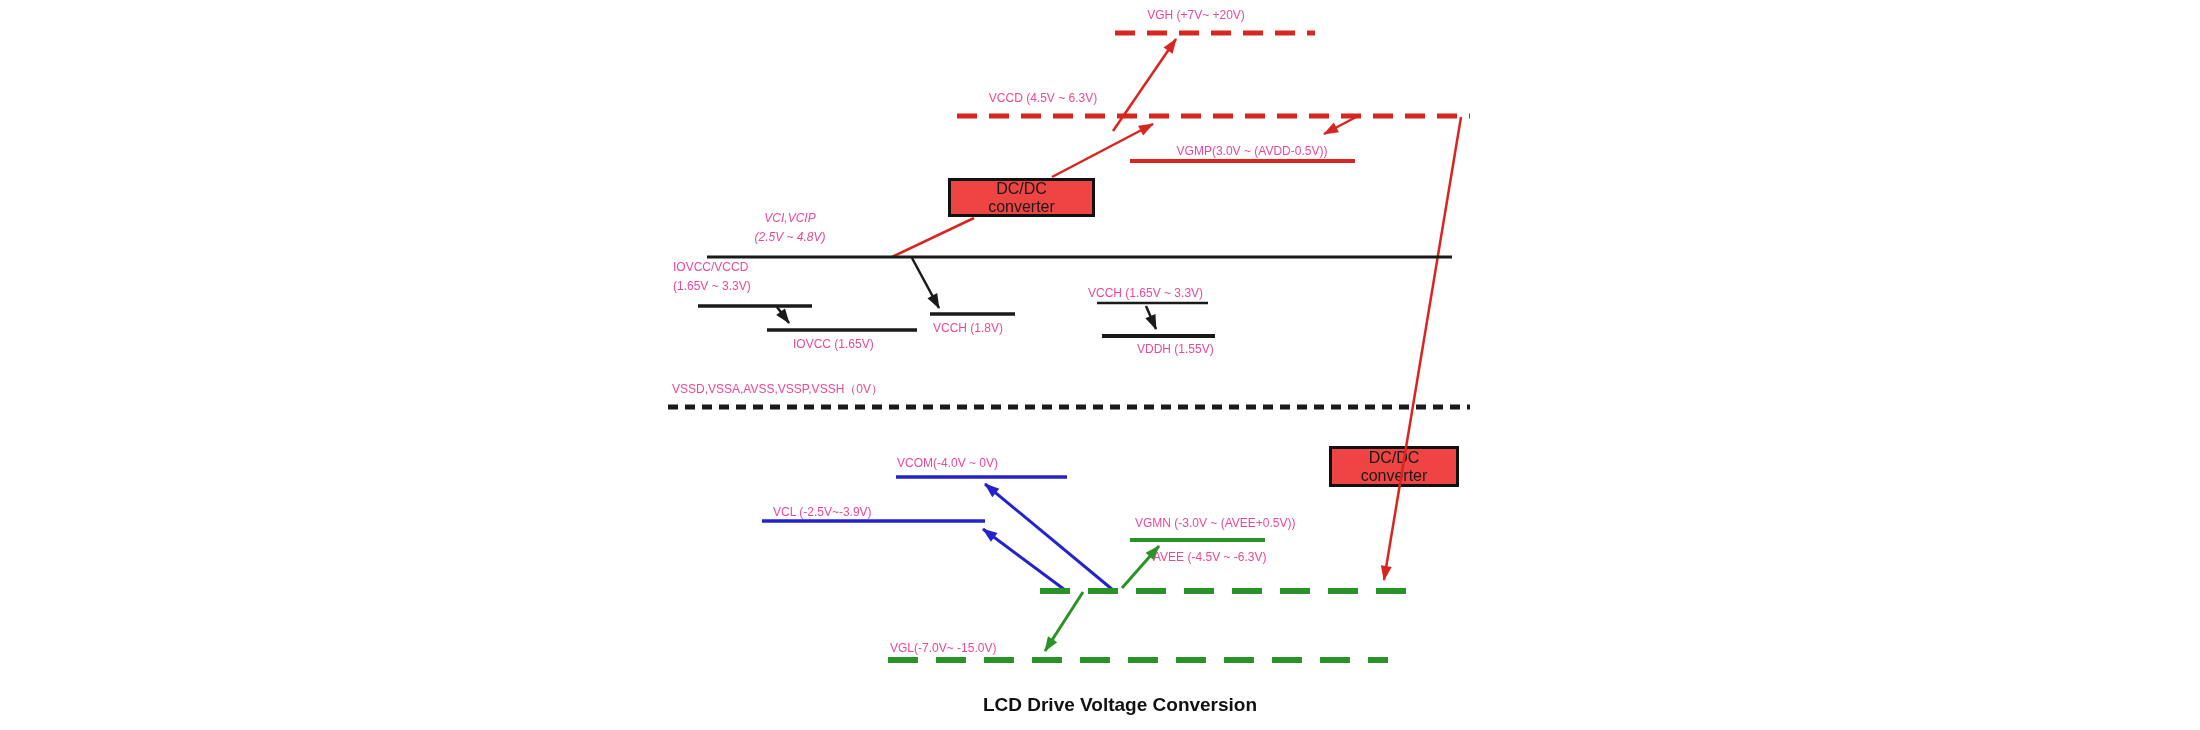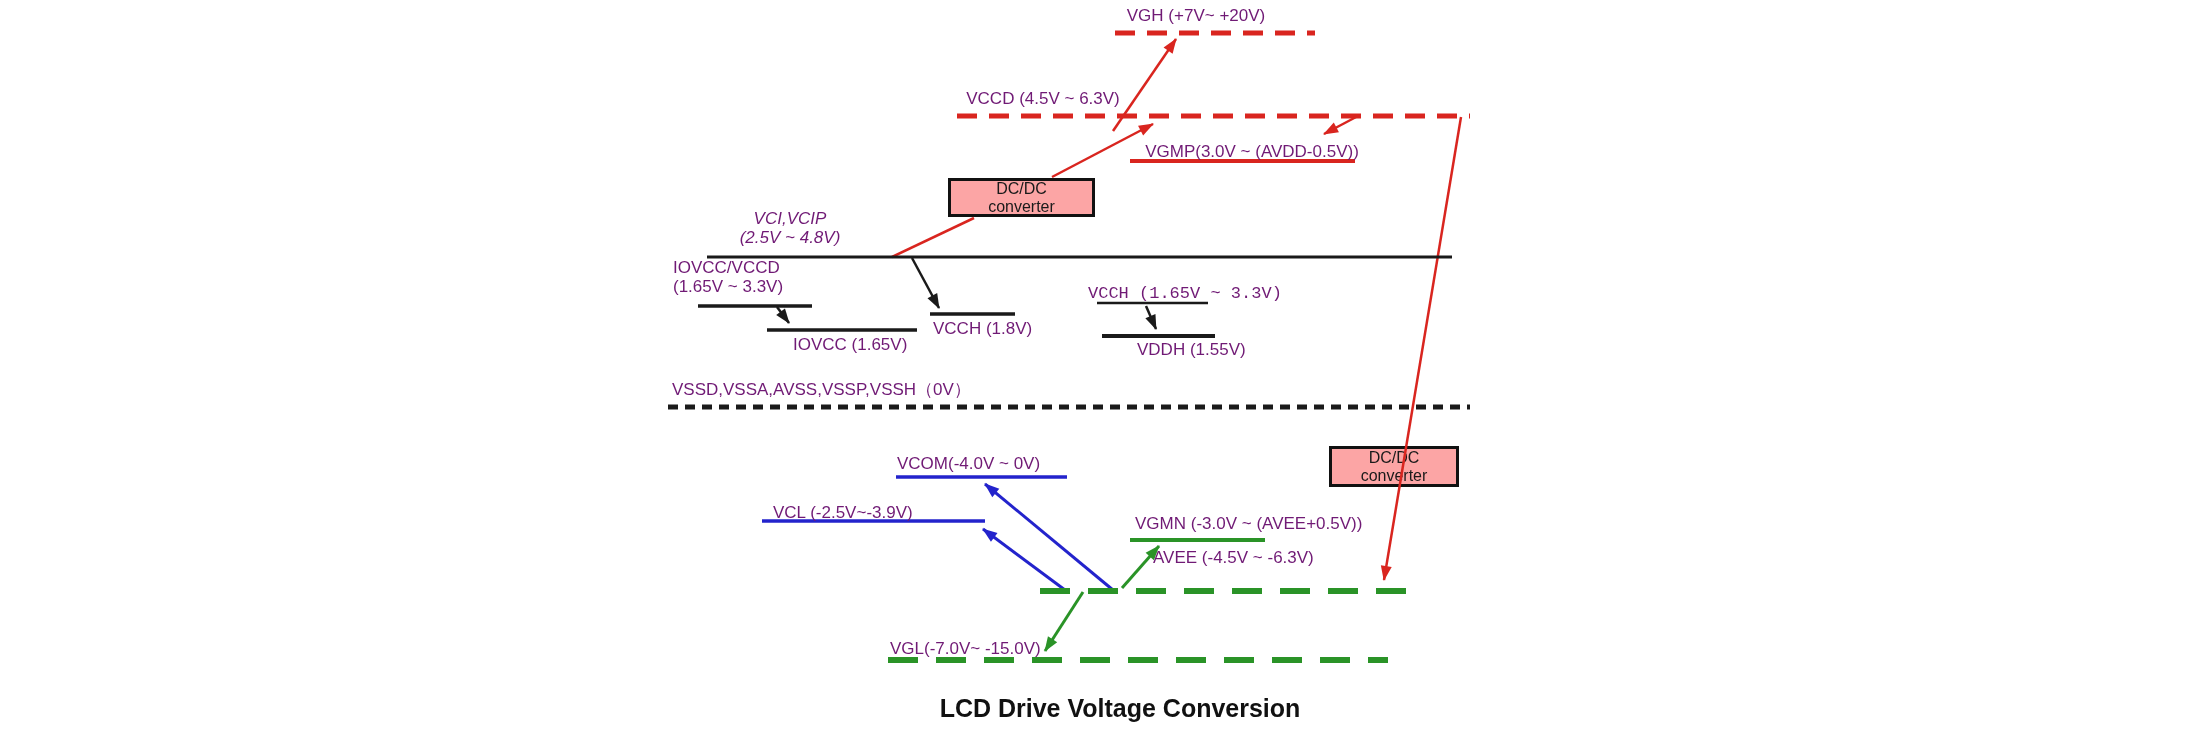--- a/index.html
+++ b/index.html
@@ -2,34 +2,34 @@
 <html><head>
 <meta charset="utf-8">
 <style>
   html,body{margin:0;padding:0;background:#ffffff;}
   #stage{
     position:relative;width:2200px;height:730px;background:#ffffff;overflow:hidden;
     font-family:"Liberation Sans","DejaVu Sans",sans-serif;color:#1a1a1a;
   }
   #wires{position:absolute;left:0;top:0;z-index:2;}
   .lbl{
-    position:absolute;z-index:3;font-size:17px;line-height:19px;
-    white-space:pre-line;color:#701a75;
+    position:absolute;z-index:3;font-size:12px;line-height:19px;
+    white-space:pre-line;color:#ec4899;
   }
   .ctr{transform:translateX(-50%);text-align:center;}
   .dcdc{
-    position:absolute;z-index:1;box-sizing:border-box;background:#fca5a5;
+    position:absolute;z-index:1;box-sizing:border-box;background:#ef4444;
     border:3px solid #111111;display:flex;align-items:center;justify-content:center;
     font-size:16px;line-height:18px;text-align:center;white-space:pre-line;
   }
   #dcdc-top{left:948px;top:178px;width:147px;height:39px;}
   #dcdc-bottom{left:1329px;top:446px;width:130px;height:41px;}
   #diagram-title{
     position:absolute;z-index:3;left:1120px;top:694px;transform:translateX(-50%);
-    font-size:25px;font-weight:bold;white-space:nowrap;color:#111111;
+    font-size:19px;font-weight:bold;white-space:nowrap;color:#111111;
   }
 </style>
 </head>
 <body>
 
 <div id="stage">
 
   <div id="dcdc-top" class="dcdc">DC/DC
 converter</div>
   <div id="dcdc-bottom" class="dcdc">DC/DC
@@ -87,21 +87,21 @@
 
   <div class="lbl ctr" style="left:1196px;top:6px;">VGH (+7V~ +20V)</div>
   <div class="lbl ctr" style="left:1043px;top:89px;">VCCD (4.5V ~ 6.3V)</div>
   <div class="lbl ctr" style="left:1252px;top:142px;">VGMP(3.0V ~ (AVDD-0.5V))</div>
   <div class="lbl ctr" style="left:790px;top:209px;font-style:italic;">VCI,VCIP
 (2.5V ~ 4.8V)</div>
   <div class="lbl" style="left:673px;top:258px;">IOVCC/VCCD
 (1.65V ~ 3.3V)</div>
   <div class="lbl" style="left:793px;top:335px;">IOVCC (1.65V)</div>
   <div class="lbl" style="left:933px;top:319px;">VCCH (1.8V)</div>
-  <div class="lbl" style="left:1088px;top:284px;font-family:Liberation Mono, monospace;">VCCH (1.65V ~ 3.3V)</div>
+  <div class="lbl" style="left:1088px;top:284px;">VCCH (1.65V ~ 3.3V)</div>
   <div class="lbl" style="left:1105px;top:340px;margin-left:32px;">VDDH (1.55V)</div>
   <div class="lbl" style="left:672px;top:380px;">VSSD,VSSA,AVSS,VSSP,VSSH（0V）</div>
   <div class="lbl" style="left:897px;top:454px;">VCOM(-4.0V ~ 0V)</div>
   <div class="lbl" style="left:773px;top:503px;">VCL (-2.5V~-3.9V)</div>
   <div class="lbl" style="left:1135px;top:514px;">VGMN (-3.0V ~ (AVEE+0.5V))</div>
   <div class="lbl" style="left:1153px;top:548px;">AVEE (-4.5V ~ -6.3V)</div>
   <div class="lbl" style="left:890px;top:639px;">VGL(-7.0V~ -15.0V)</div>
 
   <div id="diagram-title">LCD Drive Voltage Conversion</div>
 </div>

